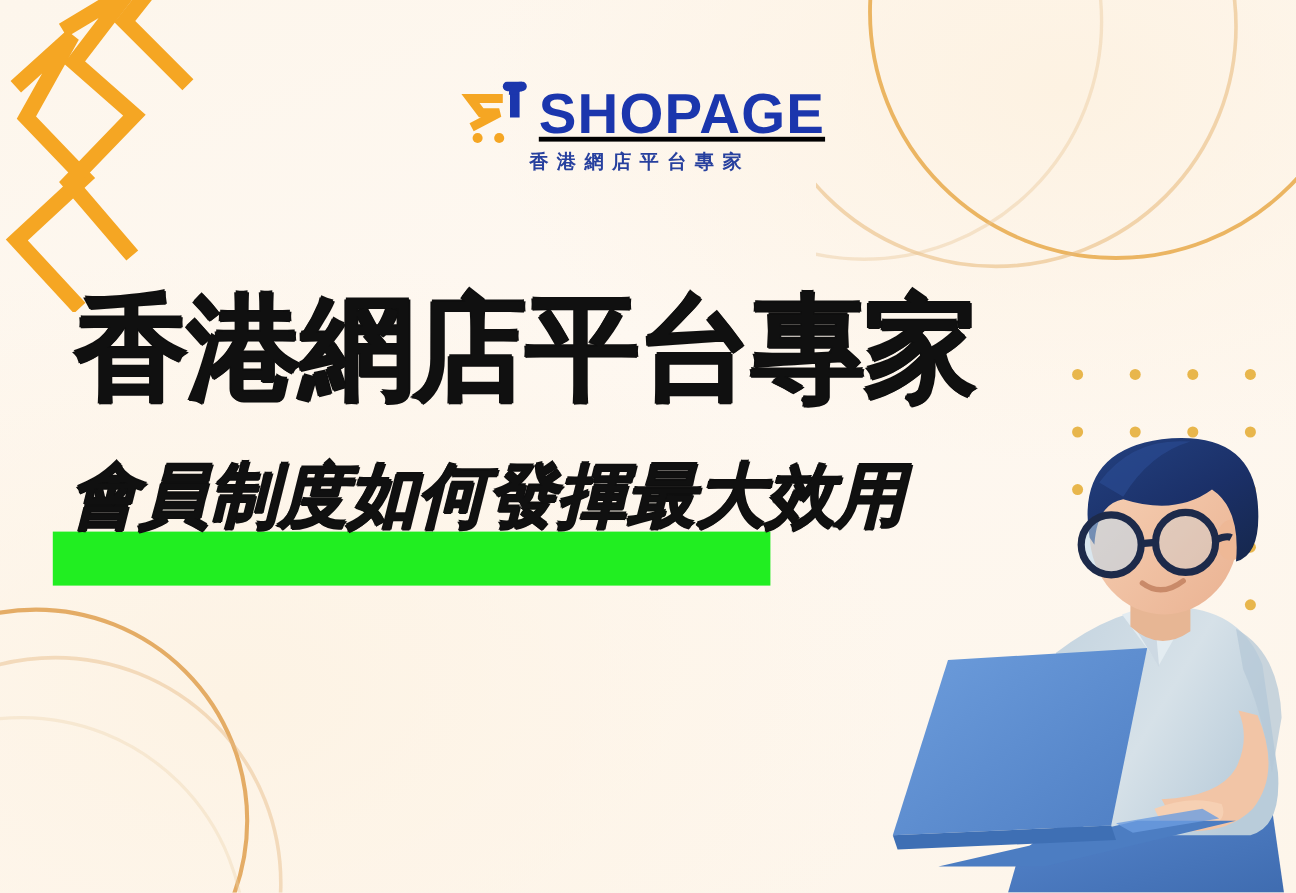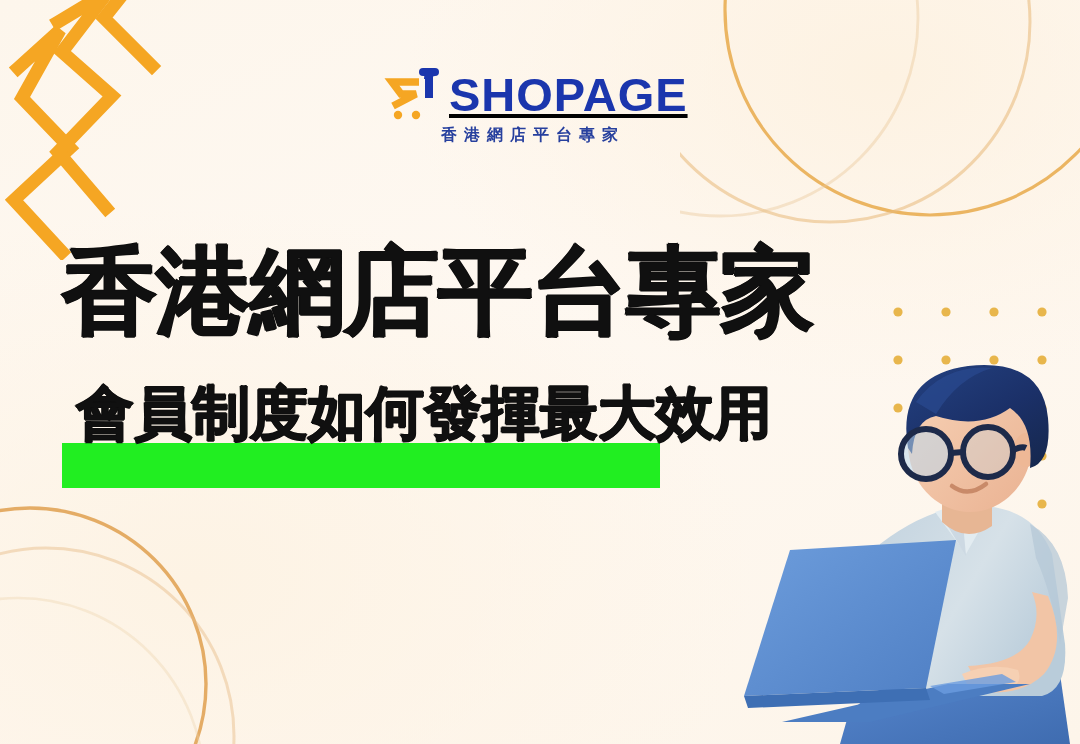--- a/index.html
+++ b/index.html
@@ -44,21 +44,21 @@
 
   
   .headline{
     position:absolute;left:62px;top:243px;
     font-size:95px;line-height:1.02;font-weight:900;
     letter-spacing:-1px;color:#101010;white-space:nowrap;
     font-family:"DejaVu Sans","Liberation Sans",sans-serif;
     text-shadow:0 0 1px #101010, 1.2px 0 0 #101010, -1.2px 0 0 #101010, 0 1.2px 0 #101010, 0 -1.2px 0 #101010;
   }
 
-  .sub-wrap{position:absolute;left:62px;top:383px;width:760px;height:112px;}
+  .sub-wrap{position:absolute;left:44px;top:383px;width:760px;height:112px;font-style:italic;}
   .highlight-bar{
     position:absolute;left:0;top:60px;width:598px;height:45px;
     background:#21ee21;
   }
   .subhead{
     position:absolute;left:14px;top:0px;
     font-size:58px;line-height:1.05;font-weight:900;letter-spacing:0px;
     color:#101010;white-space:nowrap;
     font-family:"DejaVu Sans","Liberation Sans",sans-serif;
     text-shadow:0 0 1px #101010, 1px 0 0 #101010, -1px 0 0 #101010, 0 1px 0 #101010, 0 -1px 0 #101010;

